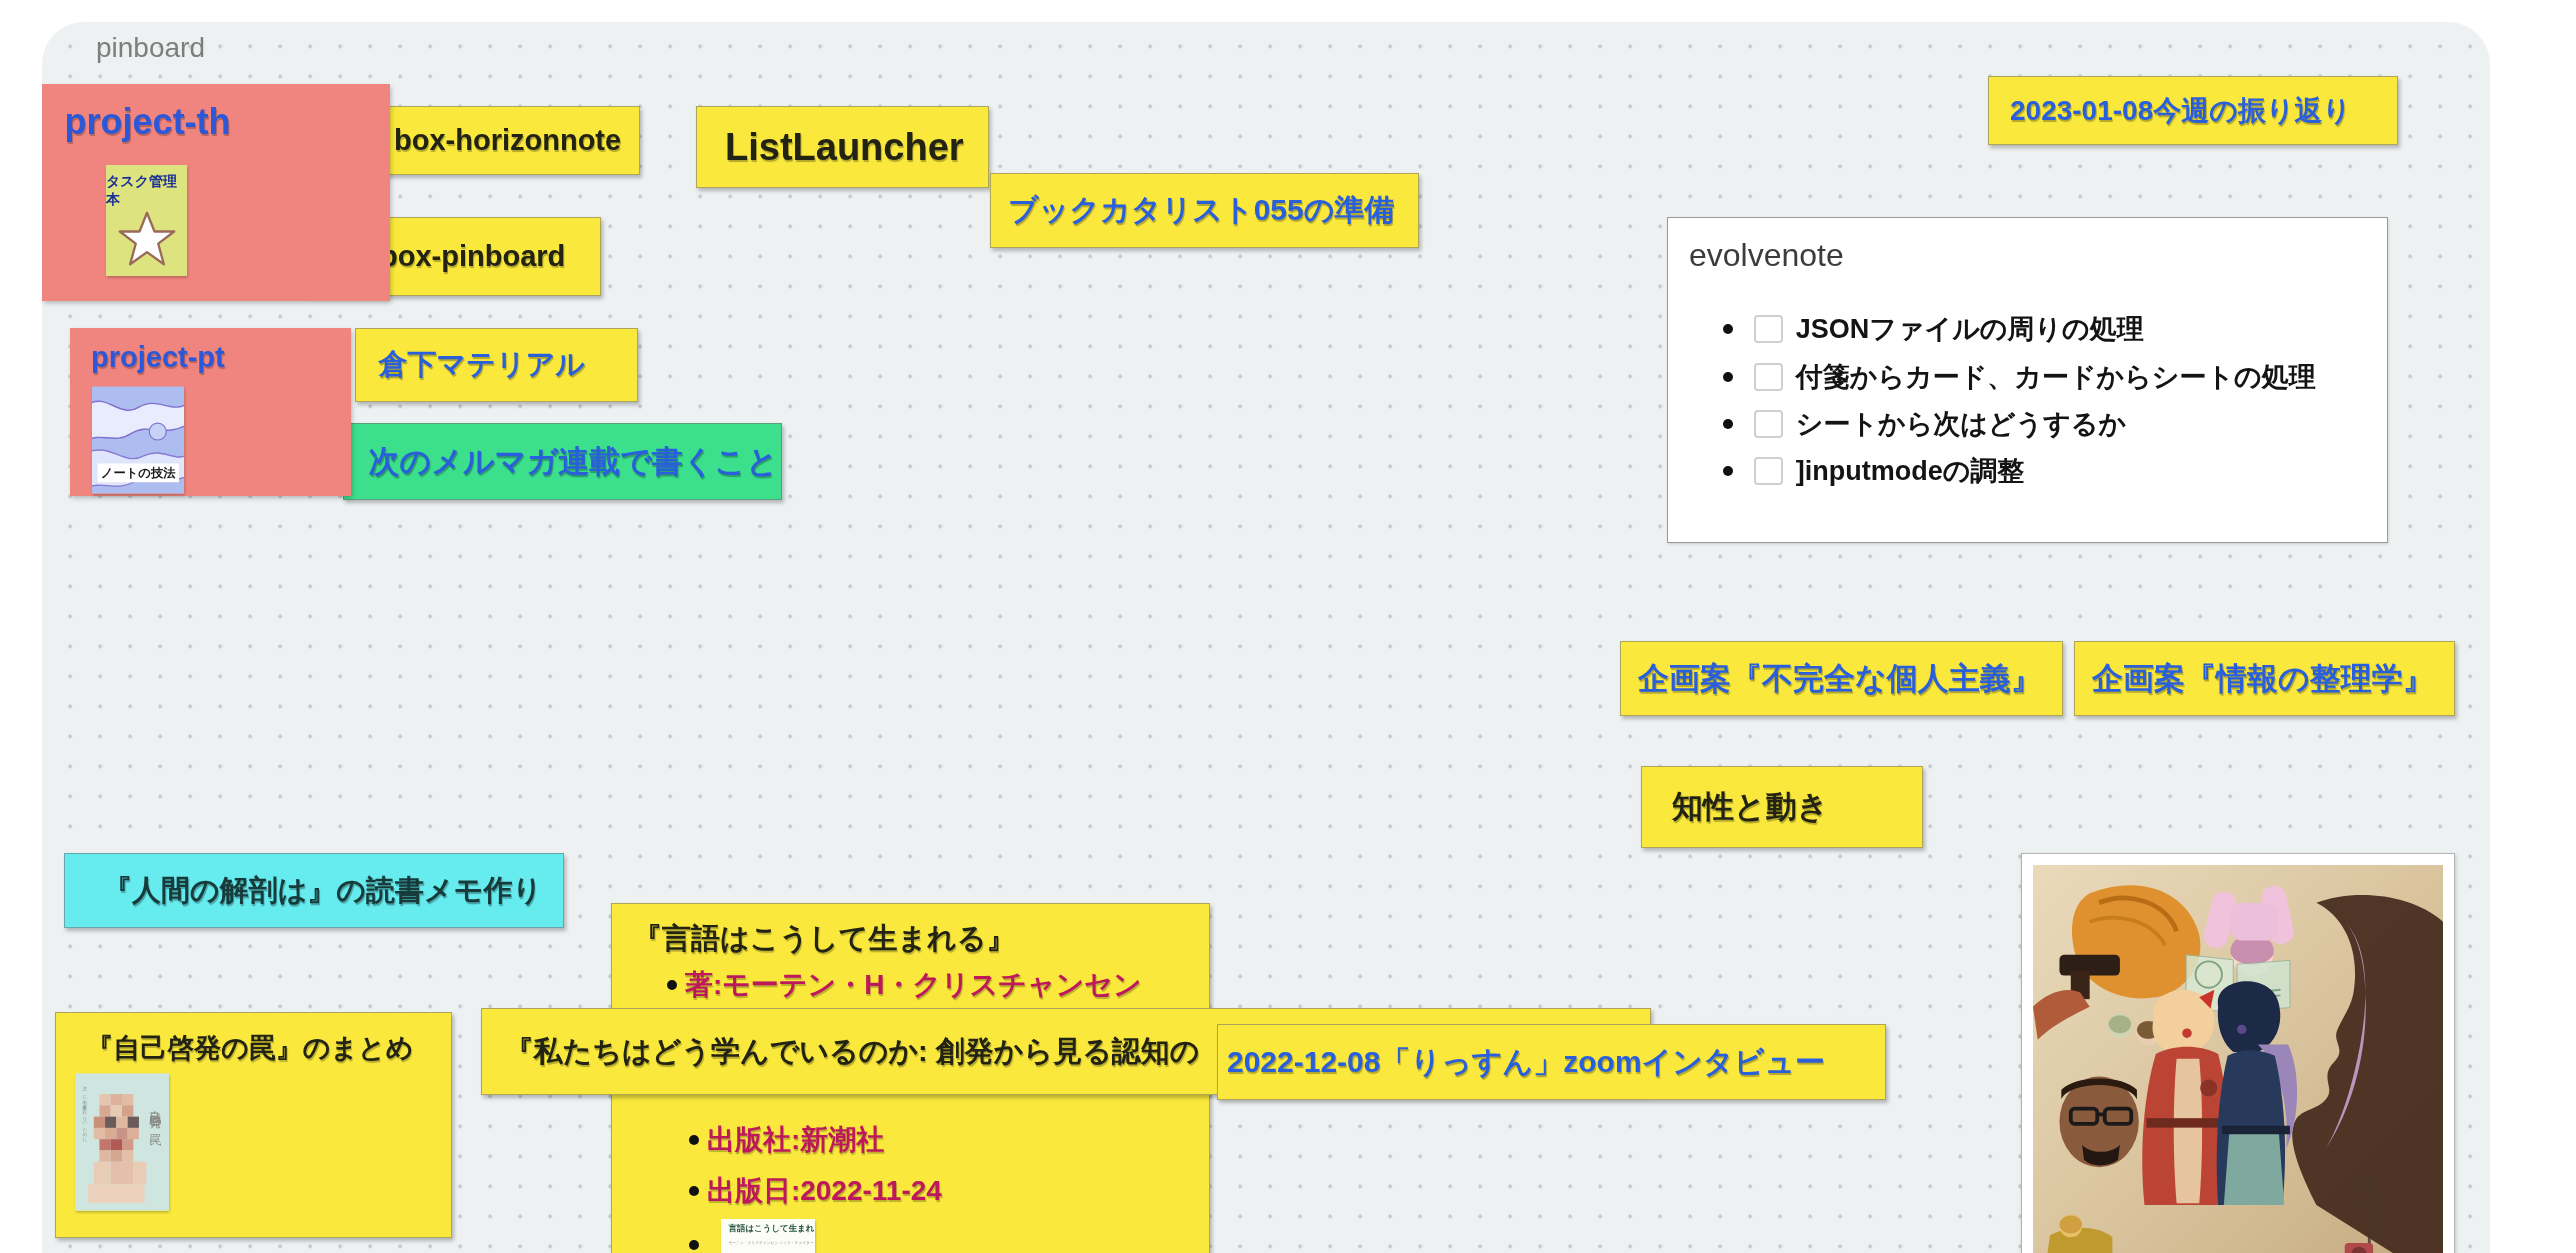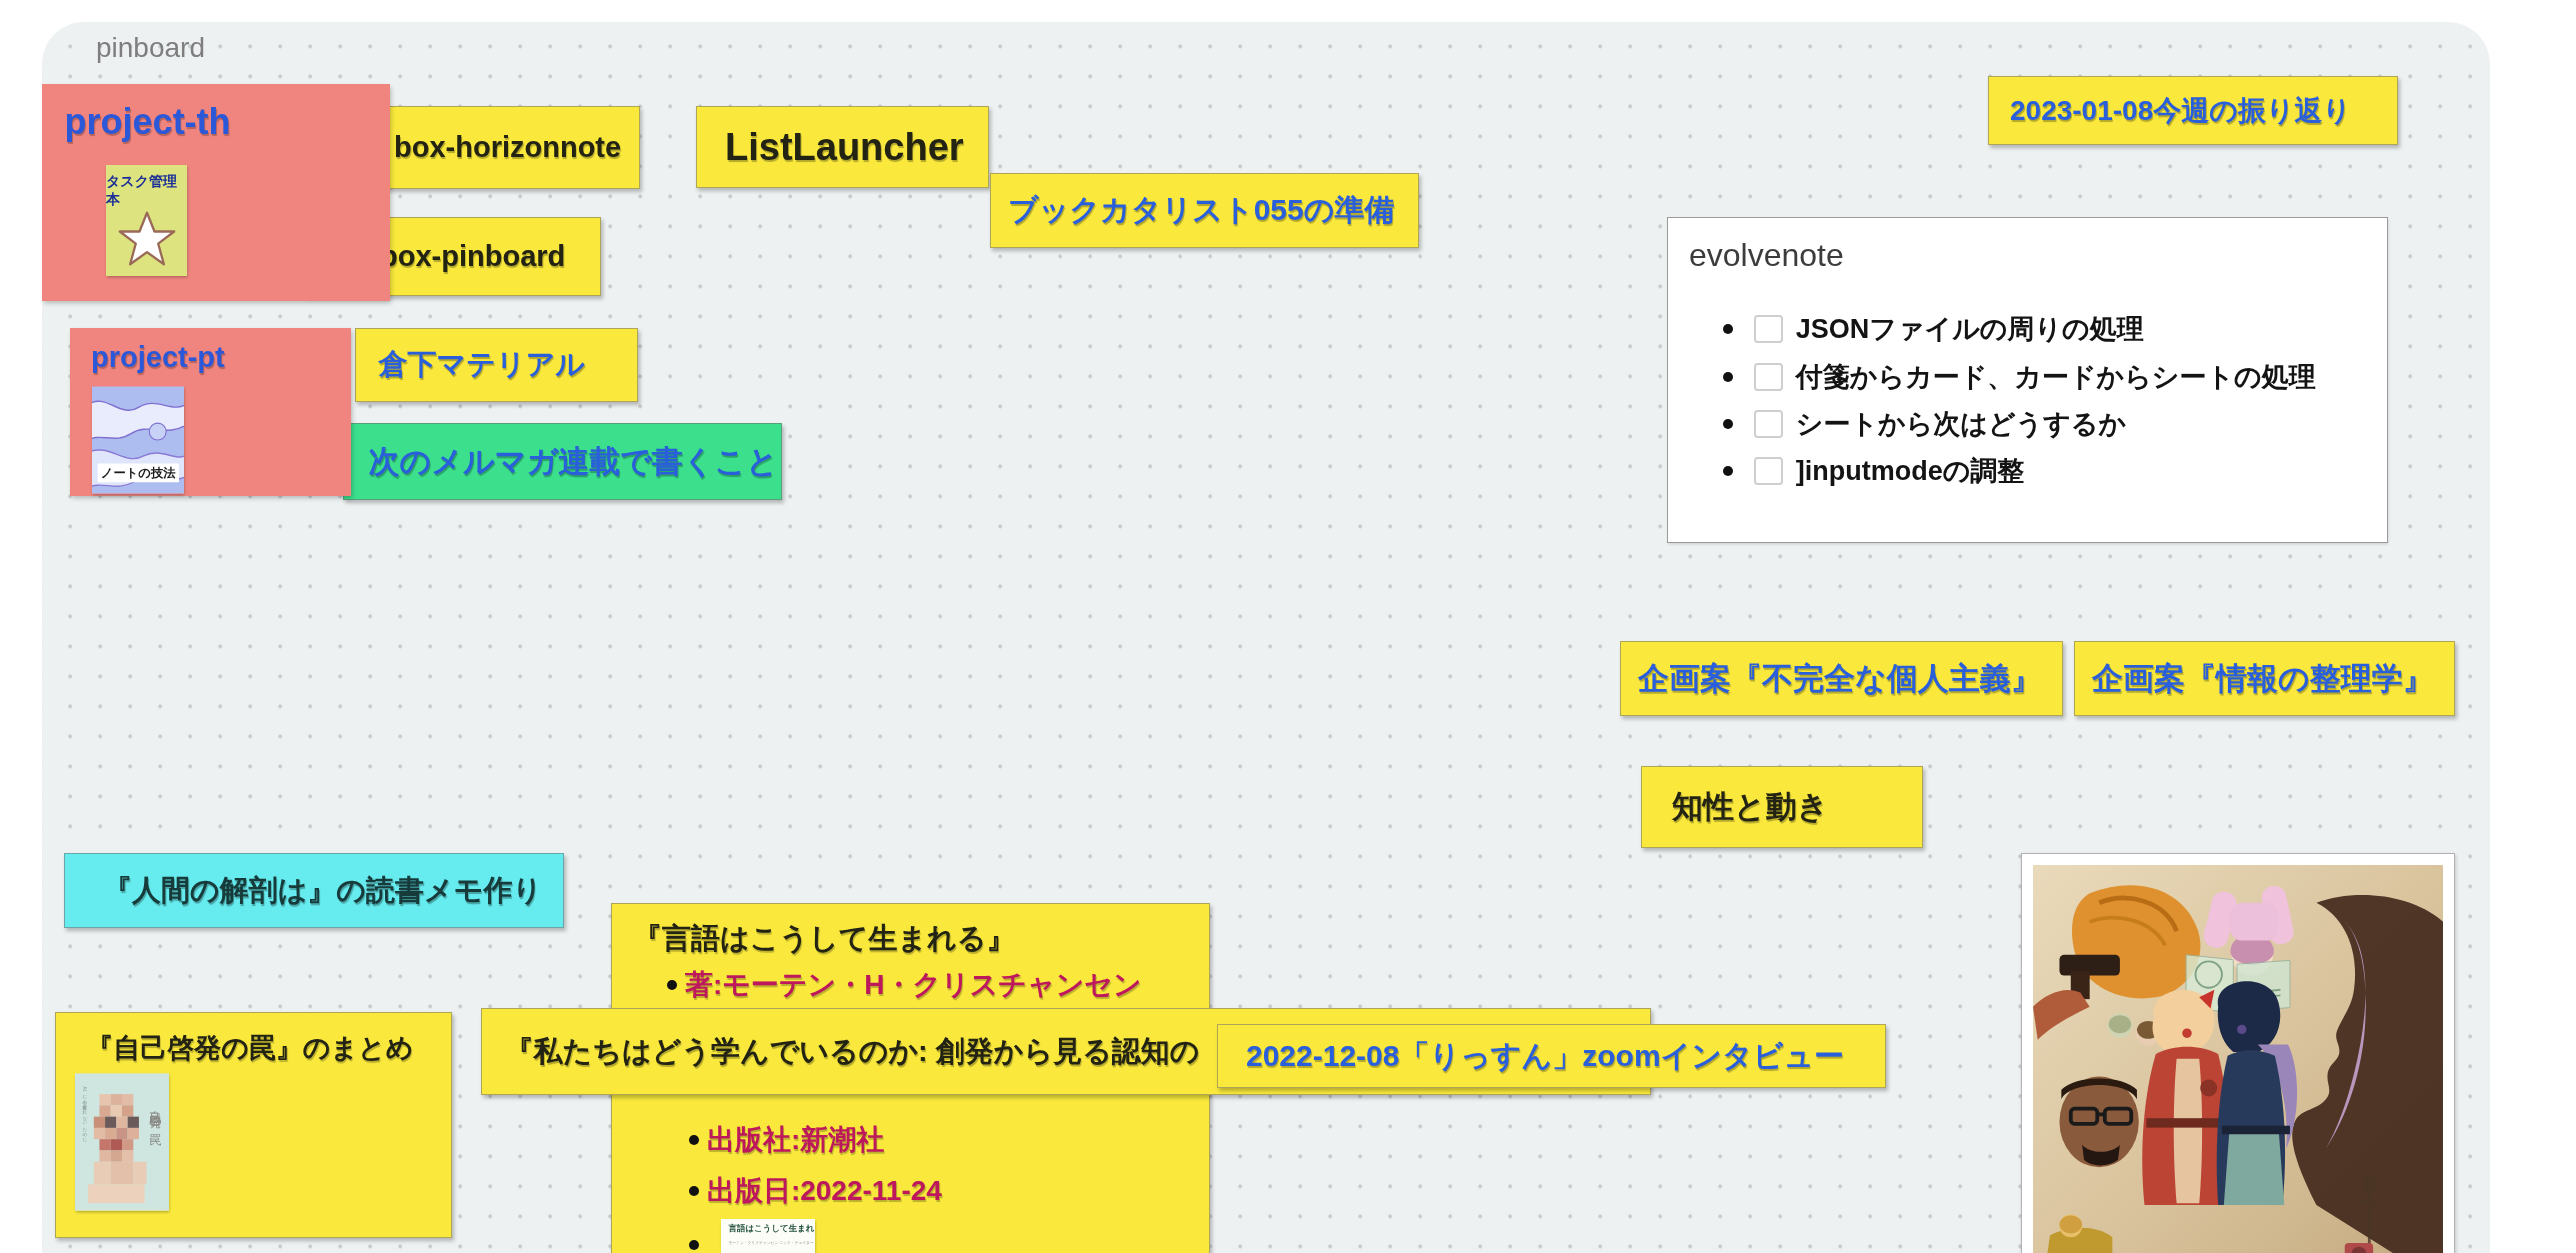--- a/index.html
+++ b/index.html
@@ -62,21 +62,21 @@
   }
   svg{display:block;}
 </style>
 </head>
 <body>
 
 <div class="canvas">
 
   <div class="board-label">pinboard</div>
 
-  <div class="note yellow dark-t" style="left:279px;top:84px;width:319px;height:83px;font-size:29px;padding-left:72px;z-index:1">
+  <div class="note yellow dark-t" style="left:279px;top:84px;width:319px;height:69px;font-size:29px;padding-left:72px;z-index:1">
     <span>box-horizonnote</span>
   </div>
   <div class="note yellow dark-t" style="left:265px;top:195px;width:294px;height:79px;font-size:29px;padding-left:72px;z-index:1">
     <span>box-pinboard</span>
   </div>
 
   <div class="proj" style="left:0px;top:62px;width:348px;height:217px;z-index:5">
     <div class="ptitle" style="left:22.6px;top:17px;font-size:36px;">project-th</div>
     <div class="mini-card" style="left:64px;top:81px;width:81px;height:111px;">
       <div class="mlabel">タスク管理本</div>
@@ -236,21 +236,21 @@
             <rect x="38" y="94" width="24" height="24" fill="#e2c0aa"></rect>
             <rect x="62" y="94" width="14" height="24" fill="#e8ccb6"></rect>
           <rect x="14" y="118" width="60" height="20" fill="#ecd2bc"></rect>
         </g>
         <text x="10" y="14" font-size="5" fill="#8a9a96" style="writing-mode:tb;">AIに心を支配されないために</text>
       </svg>
       <div style="position:absolute;right:5.7px;top:28px;writing-mode:vertical-rl;font-size:12.3px;color:#8a8a86;letter-spacing:1.9px;">自己啓発の罠</div>
     </div>
   </div>
 
-  <div class="note yellow blue-t" style="left:1175px;top:1002px;width:669px;height:64px;font-size:30px;padding-left:28px;z-index:4">
+  <div class="note yellow blue-t" style="left:1175px;top:1002px;width:669px;height:76px;font-size:30px;padding-left:9px;z-index:4">
     <span>2022-12-08「りっすん」zoomインタビュー</span>
   </div>
 
   <div class="poster-card" style="left:1979px;top:831px;width:434px;height:443px;z-index:2">
     <svg width="410" height="419" viewBox="0 0 434 444" preserveAspectRatio="xMidYMin slice">
       <defs>
         <linearGradient id="bgté" x1="0" y1="0" x2="1" y2="1">
           <stop offset="0" stop-color="#e9dabb"></stop>
             <stop offset="0.55" stop-color="#d8c29b"></stop>
             <stop offset="1" stop-color="#c3a87e"></stop>

